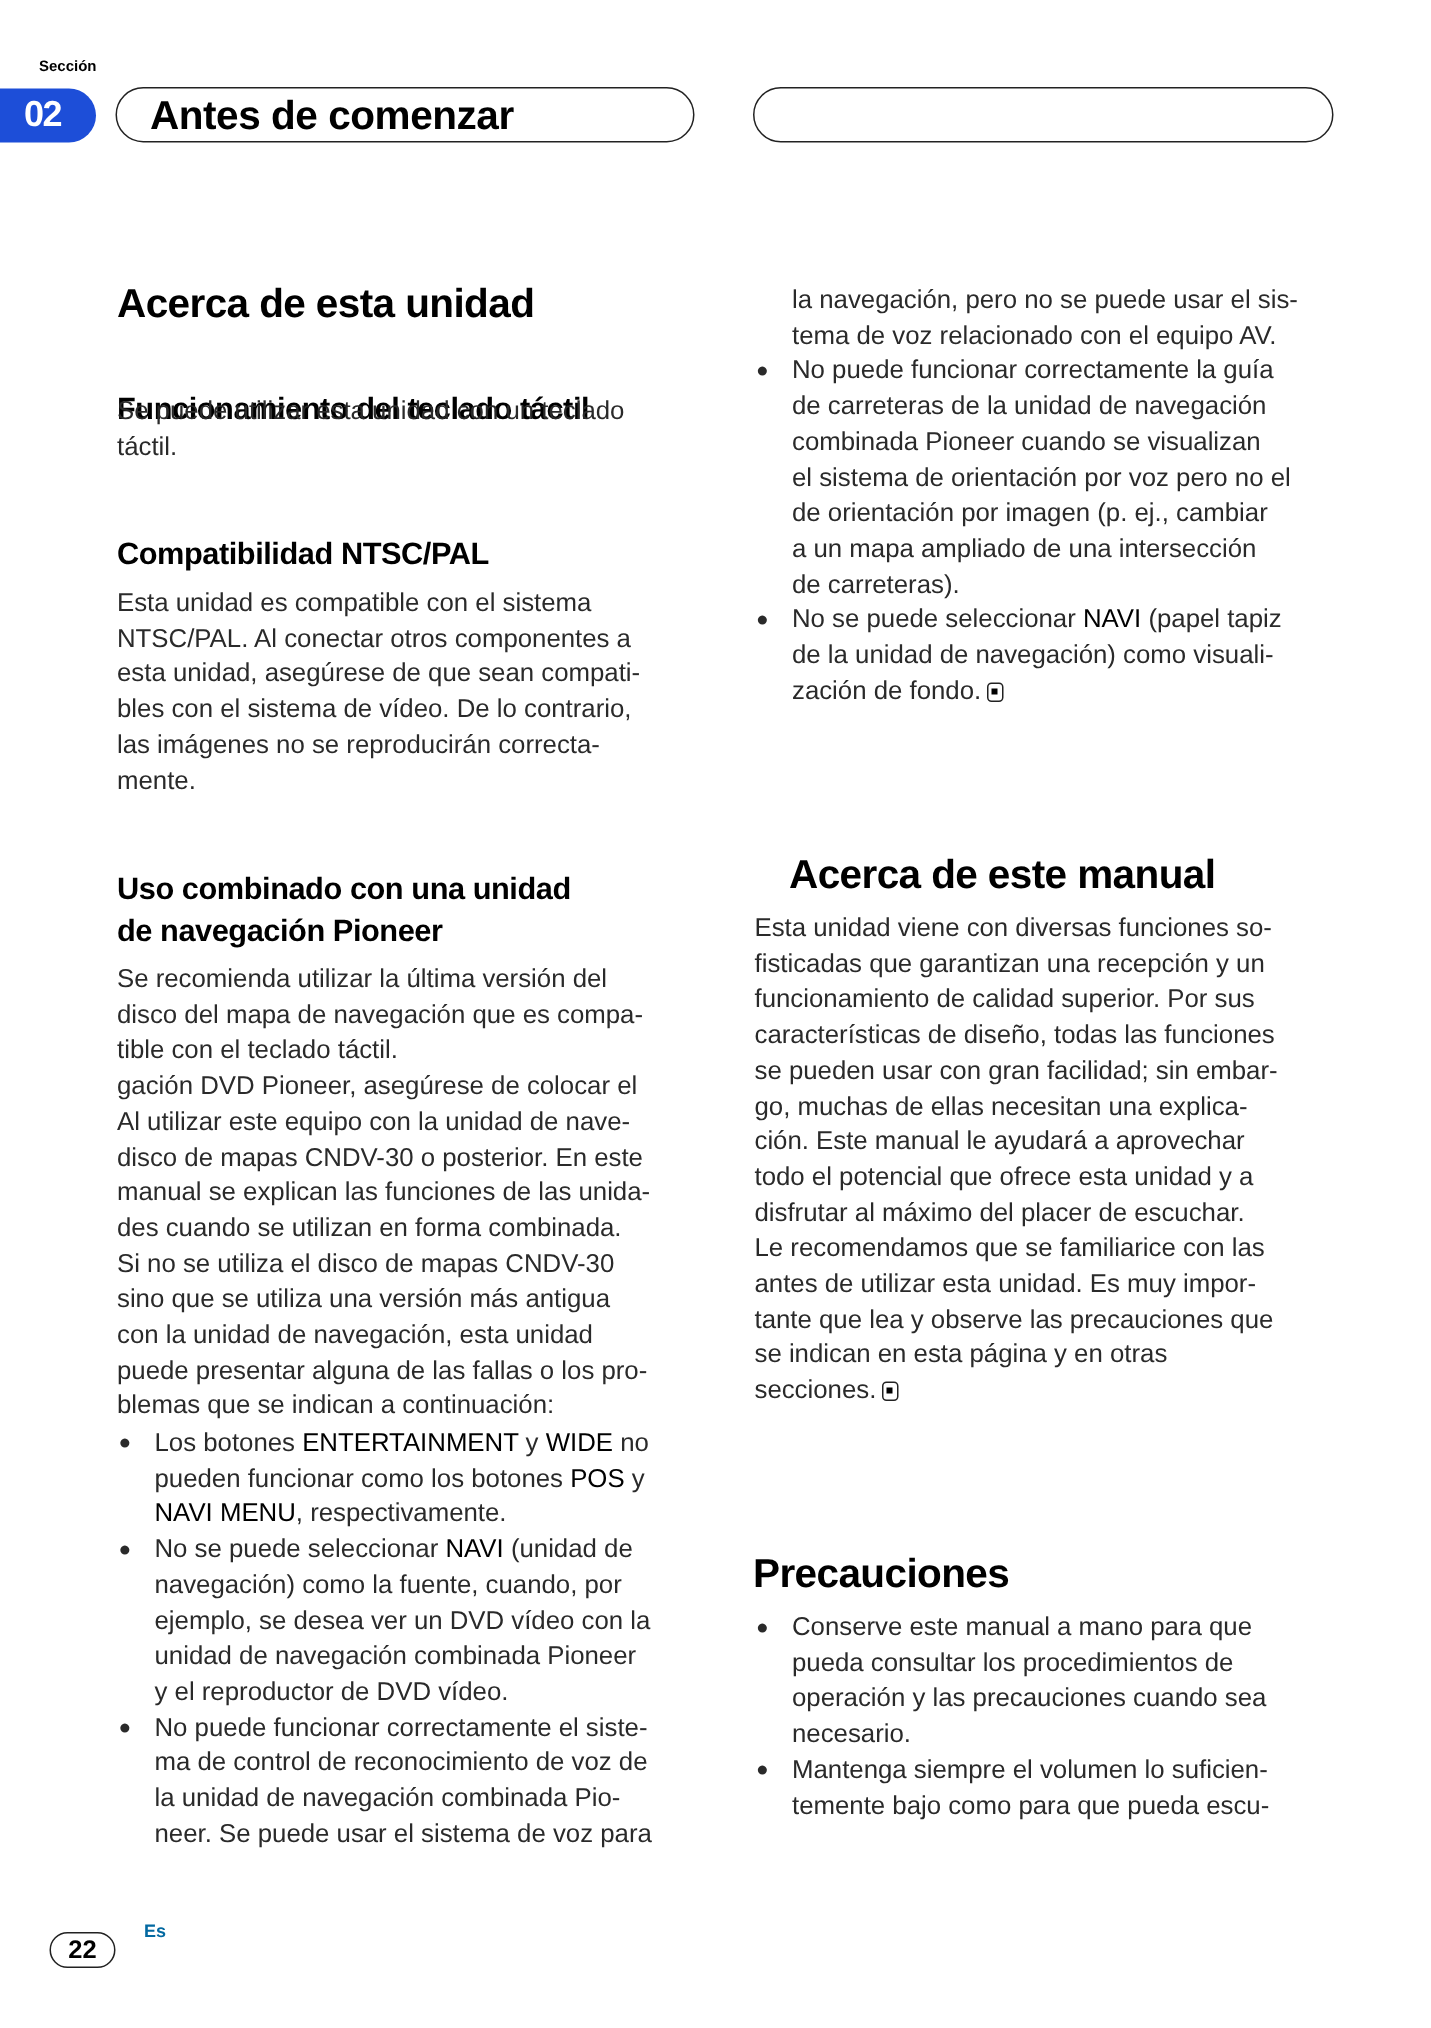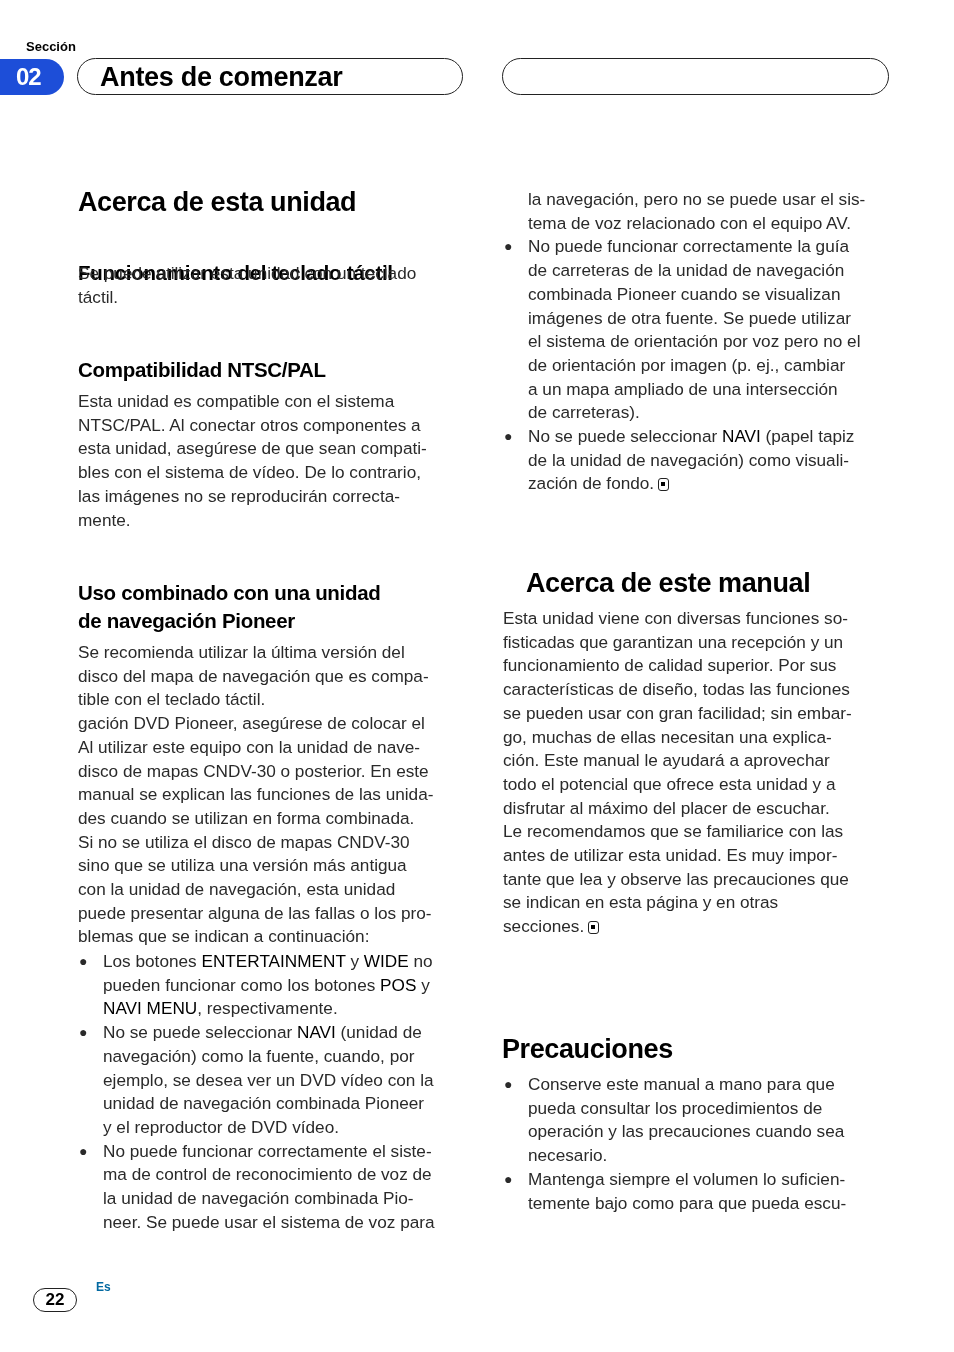--- a/index.html
+++ b/index.html
@@ -1,19 +1,19 @@
 <!DOCTYPE html>
 <html><head>
 <meta charset="utf-8">
 <style>
   html, body { margin:0; padding:0; background:#ffffff; }
   body { width:954px; height:1352px; position:relative; overflow:hidden;
          font-family:"Liberation Sans", sans-serif; color:#1a1a1a; }
   .abs { position:absolute; }
-  .section-label { left:26px; top:39px; font-size:13px; font-weight:bold; color:#000; }
+  .section-label { left:26px; top:39px; font-size:10px; font-weight:bold; color:#000; }
   .section-tab { left:0; top:59px; width:64px; height:36px; background:#1d4ed8; color:#fff;
                  border-radius:0 18px 18px 0; font-weight:bold; font-size:24px;
                  line-height:36px; text-align:left; padding-left:16px; box-sizing:border-box; letter-spacing:-1px; }
   .chapter-box { left:77px; top:58px; width:386px; height:37px; border:1.5px solid #222;
                  border-radius:19px; box-sizing:border-box; }
   .chapter-title { left:100px; top:60px; font-size:27px; font-weight:bold; color:#000; line-height:34px; letter-spacing:-0.3px; }
   .right-box { left:502px; top:58px; width:387px; height:37px; border:1.5px solid #222;
                border-radius:19px; box-sizing:border-box; }
   .h1 { font-size:27px; font-weight:bold; color:#000; letter-spacing:-0.4px; line-height:32px; }
   .h2 { font-size:20.5px; font-weight:bold; color:#000; letter-spacing:-0.3px; line-height:28px; }
@@ -102,21 +102,20 @@
 <div class="abs p" style="left:528px; top:188px;">
   <div class="li">
     <div>la navegación, pero no se puede usar el sis-</div>
     <div>tema de voz relacionado con el equipo AV.</div>
   </div>
   <div class="li">
     <span class="bullet">●</span>
     <div>No puede funcionar correctamente la guía</div>
     <div>de carreteras de la unidad de navegación</div>
     <div>combinada Pioneer cuando se visualizan</div>
-    <div>imágenes de otra fuente. Se puede utilizar</div>
     <div>el sistema de orientación por voz pero no el</div>
     <div>de orientación por imagen (p. ej., cambiar</div>
     <div>a un mapa ampliado de una intersección</div>
     <div>de carreteras).</div>
   </div>
   <div class="li">
     <span class="bullet">●</span>
     <div><span>No se puede seleccionar </span><b>NAVI</b><span> (papel tapiz</span></div>
     <div>de la unidad de navegación) como visuali-</div>
     <div><span>zación de fondo.</span><span class="end-mark"></span></div>

